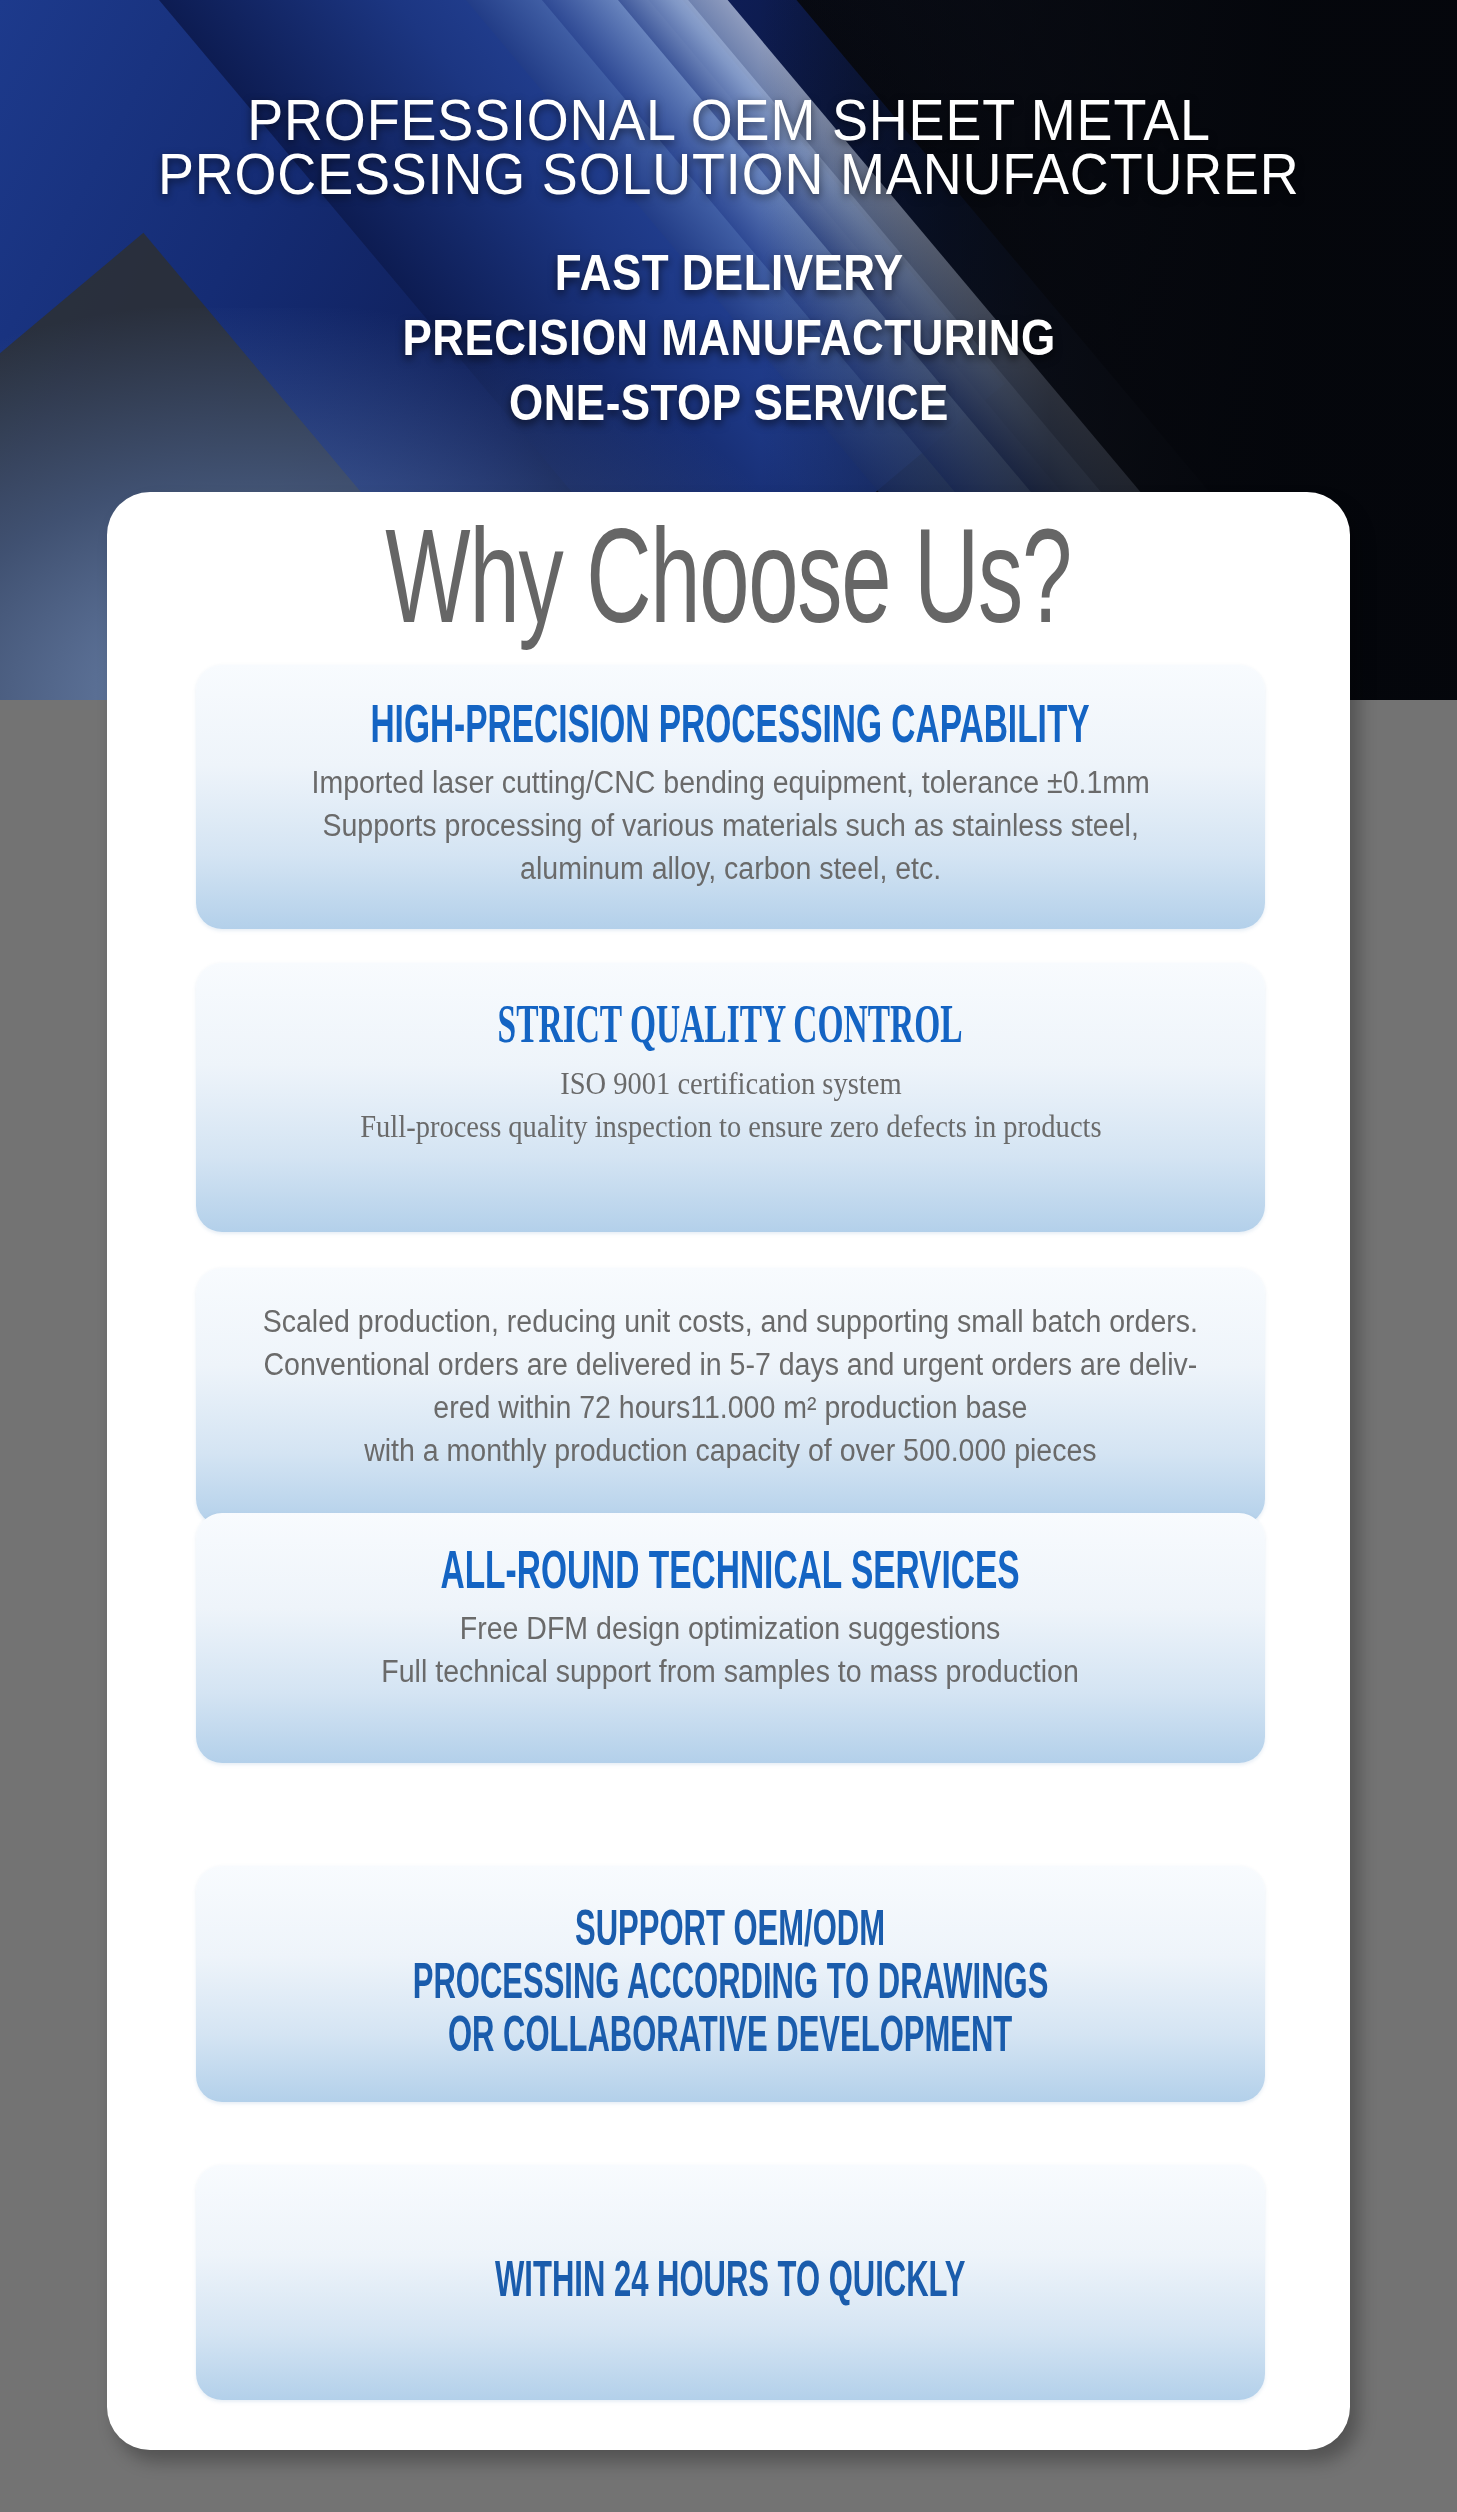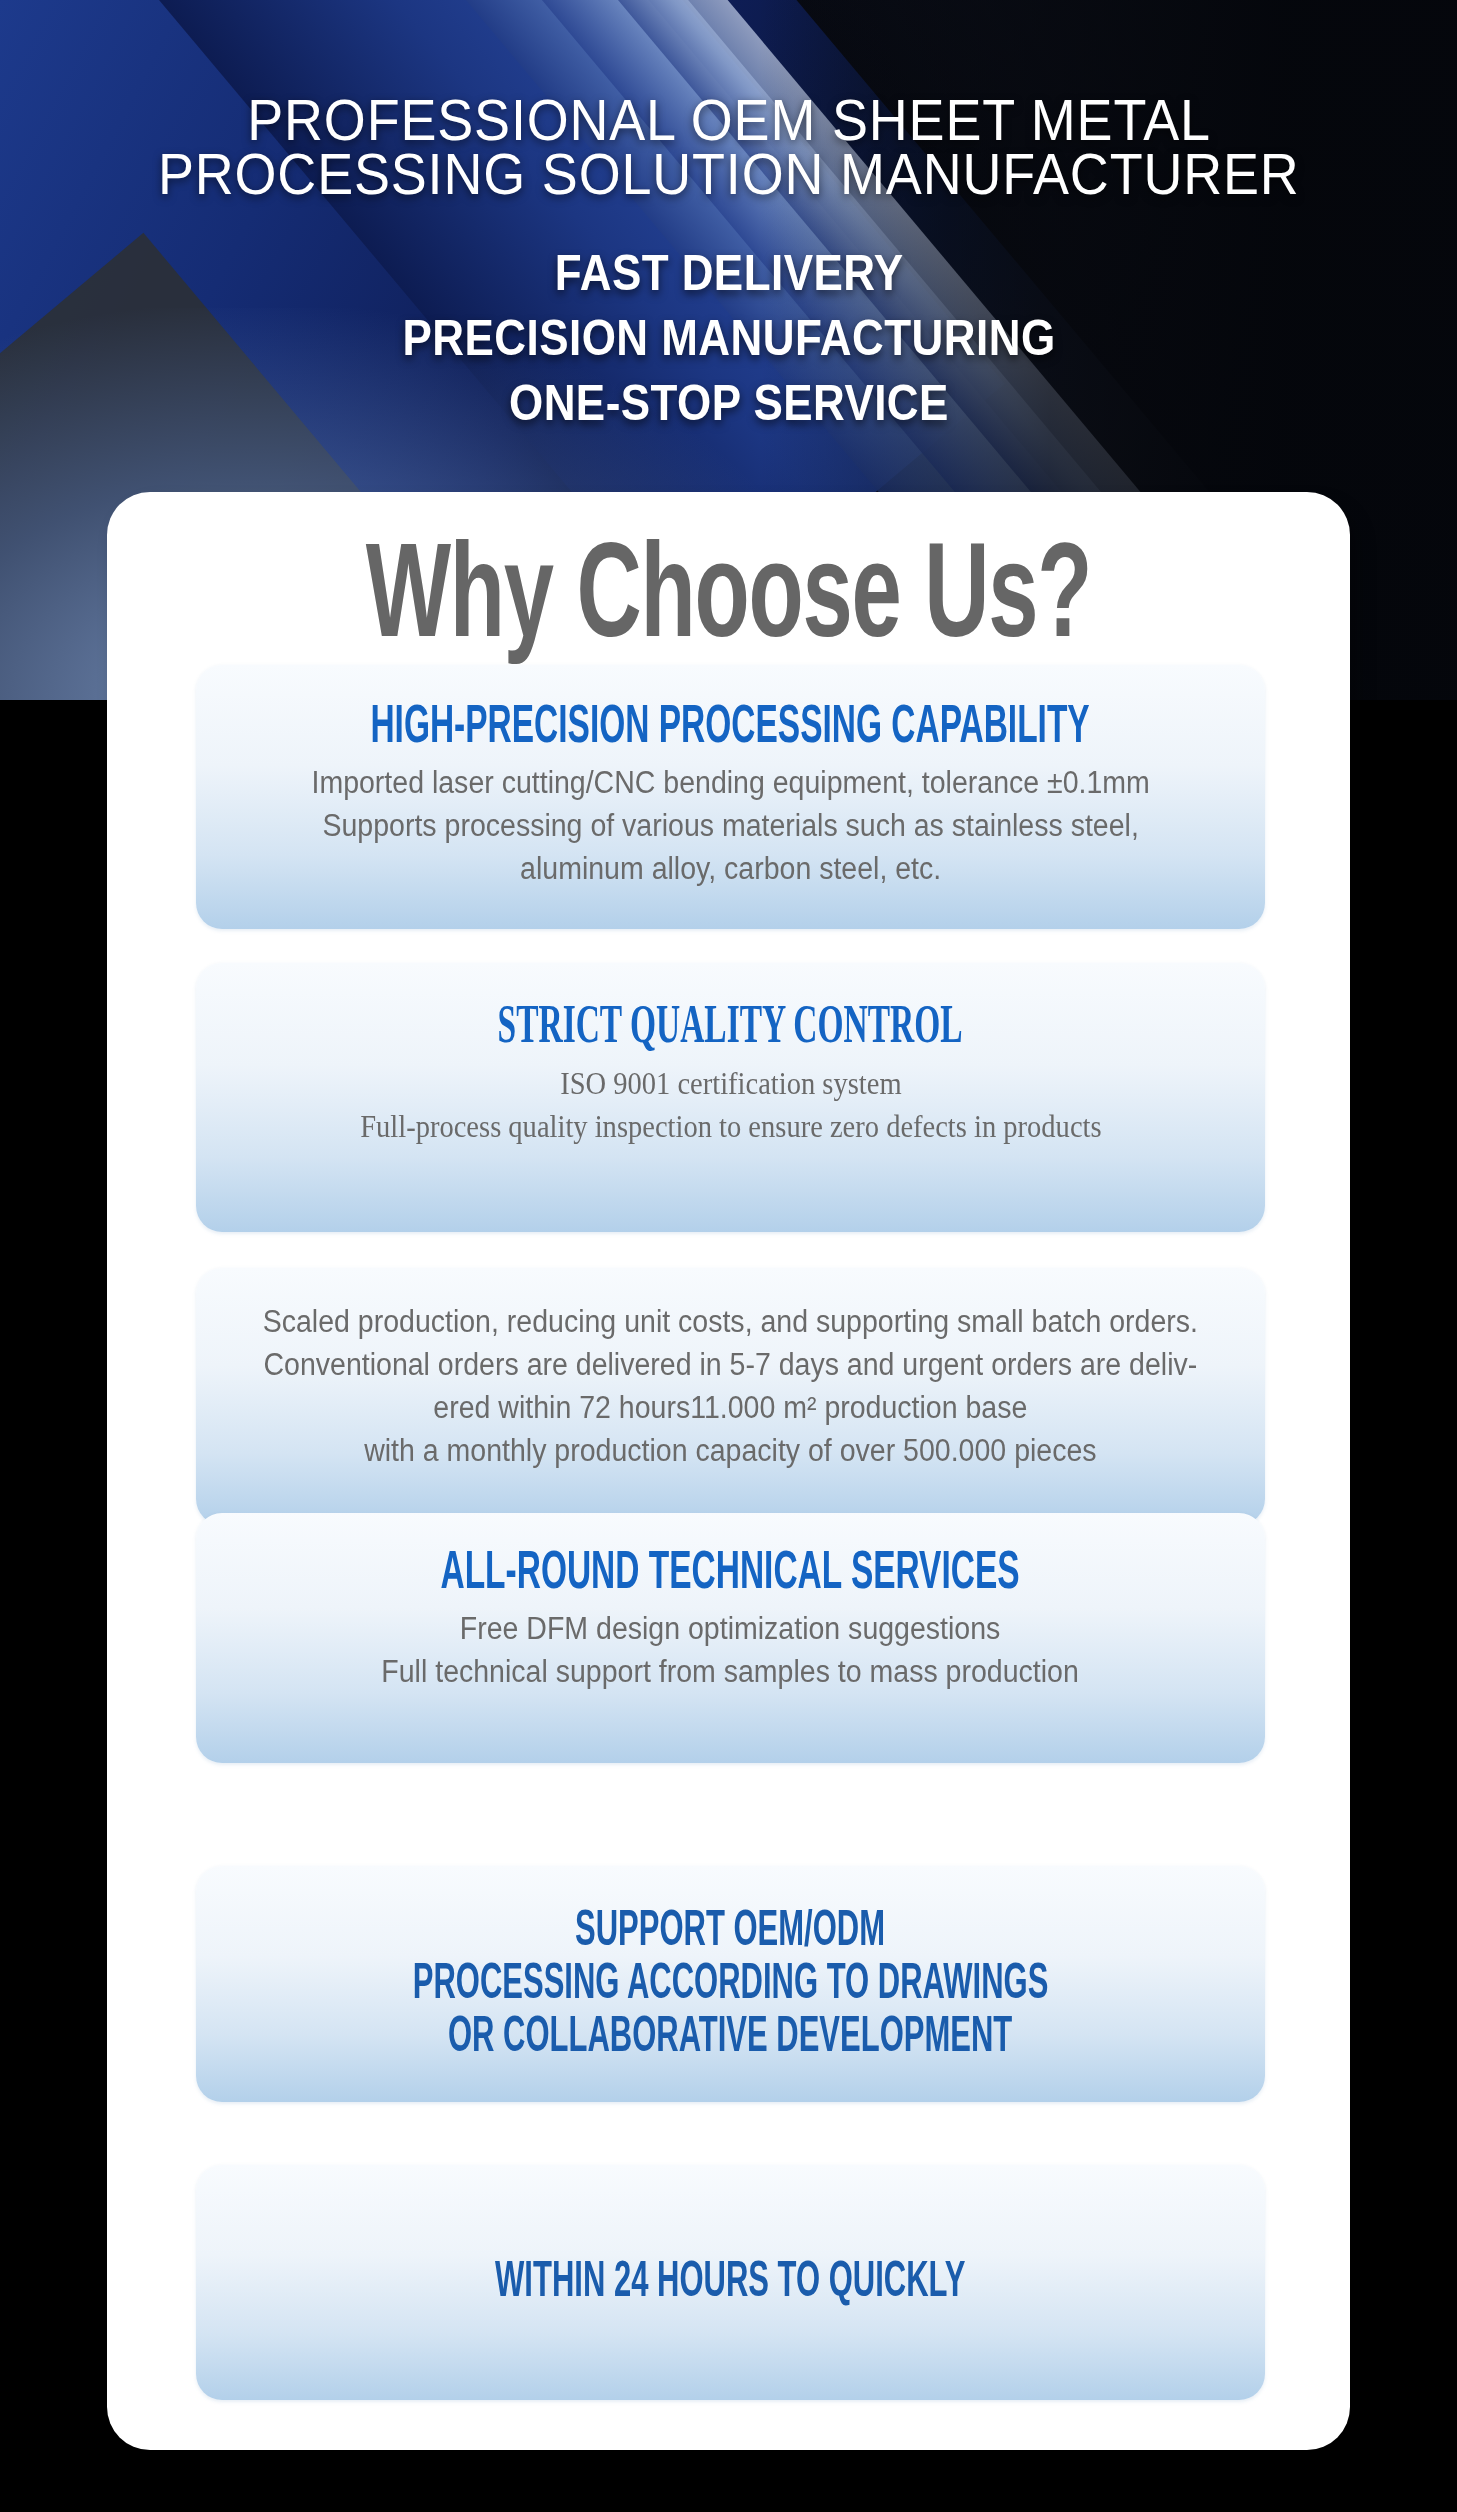--- a/index.html
+++ b/index.html
@@ -1,18 +1,18 @@
 <!DOCTYPE html>
 <html style="font-size:15px"><head>
 <meta charset="utf-8">
 <style>
   html,body { margin:0; padding:0; background:#ffffff; }
   .page {
     position:relative; width:1458px; height:2512px; overflow:hidden;
-    background:#000000;
+    background:#737373;
     font-family:"Liberation Sans","DejaVu Sans",sans-serif;
   }
 
   
   .hero {
     position:absolute; left:0; top:0; width:1458px; height:700px; overflow:hidden;
     background:linear-gradient(118deg,#1d3a8c 0%,#152c74 20%,#0e1d55 40%,#0a142e 58%,#141821 74%,#07090f 100%);
   }
   .hero .art { position:absolute; }
   .art-band-1 {
@@ -71,22 +71,22 @@
 
   .cond { display:inline-block; white-space:nowrap; transform:scaleX(var(--sx,1)); transform-origin:50% 50%; }
 
   
   .main-card {
     position:absolute; left:107px; top:492px; width:1243px; height:1958px; z-index:5;
     background:#ffffff; border-radius:43px;
     box-shadow:8.4px 11.2px 17px rgba(0,0,0,.28);
   }
   .why-title {
-    position:absolute; left:0; top:24px; width:100%; text-align:center;
-    color:#666666; font-size:133px; font-weight:700; line-height:149px;
+    position:absolute; left:0; top:10px; width:100%; text-align:center;
+    color:#666666; font-size:133px; font-weight:400; line-height:149px;
   }
   .why-title .cond { --sx:.68; letter-spacing:-1.9px; }
 
   
   .feature {
     position:absolute; left:89px; width:1069px; border-radius:26px;
     background:linear-gradient(180deg,#f8fbfe 0%,#eef4fa 38%,#d4e4f3 72%,#b3d0ea 100%);
     display:flex; flex-direction:column; align-items:center;
     box-shadow:0 1.9px 3.7px rgba(120,160,200,.18);
   }

